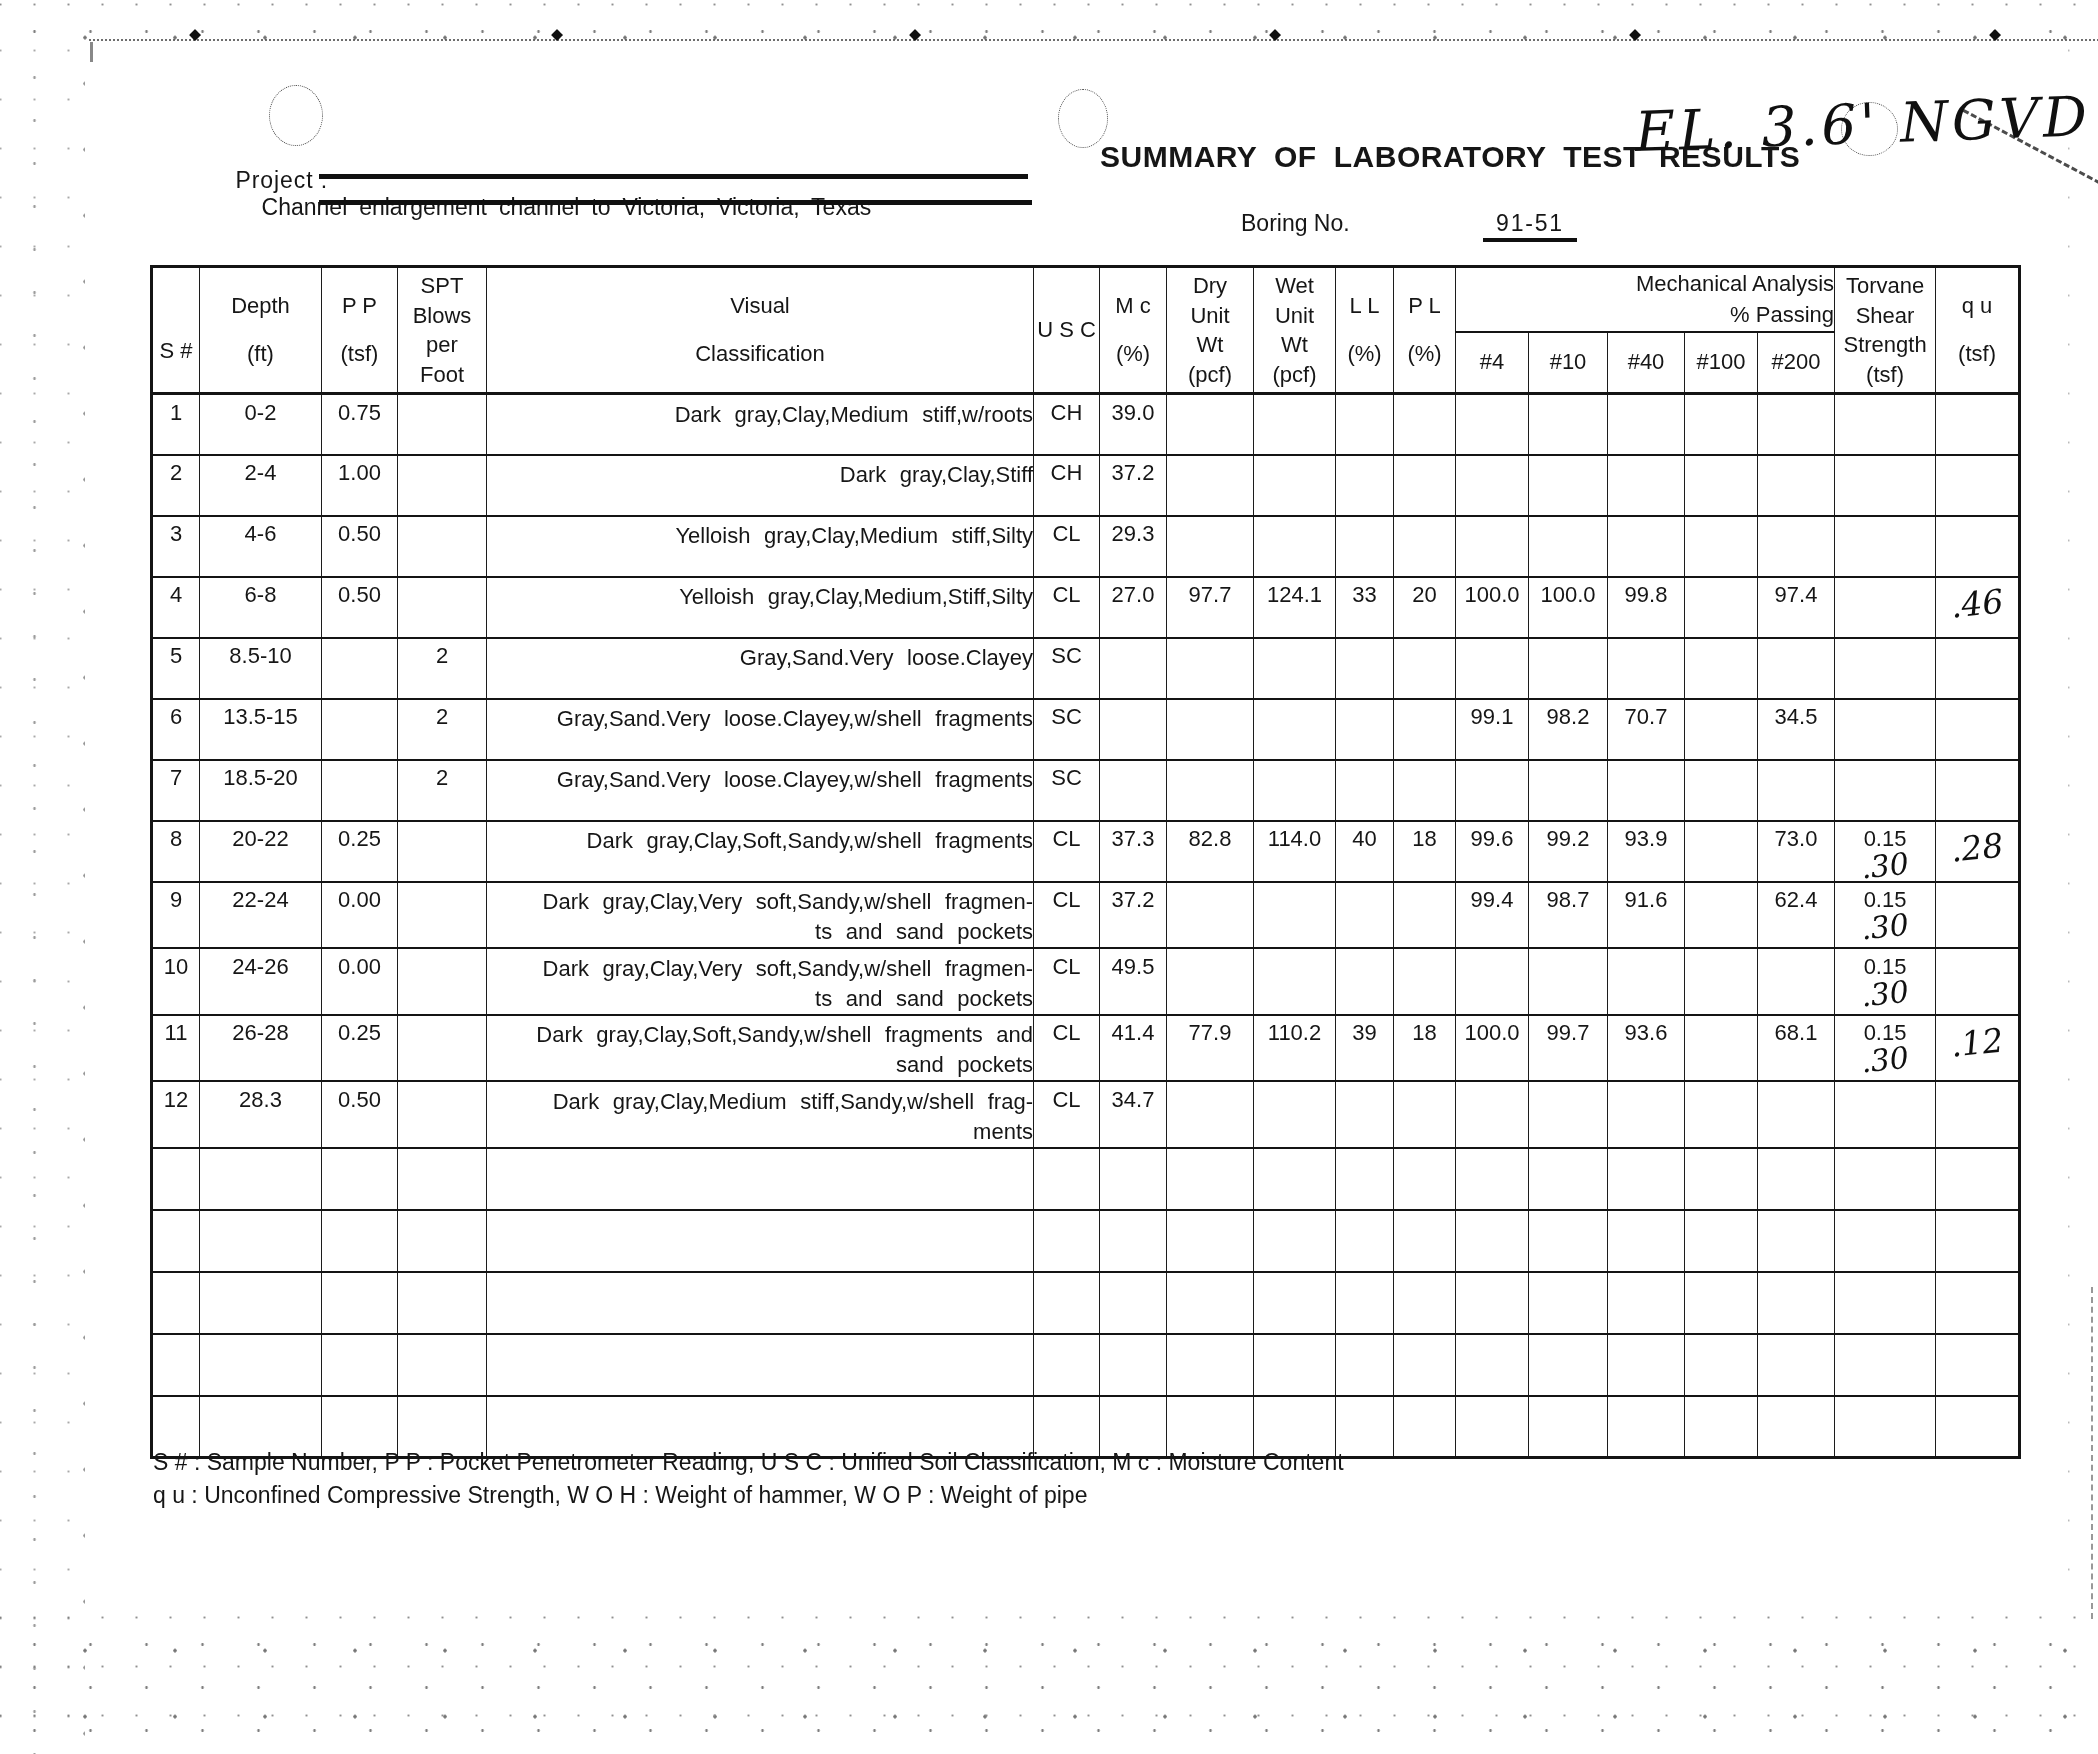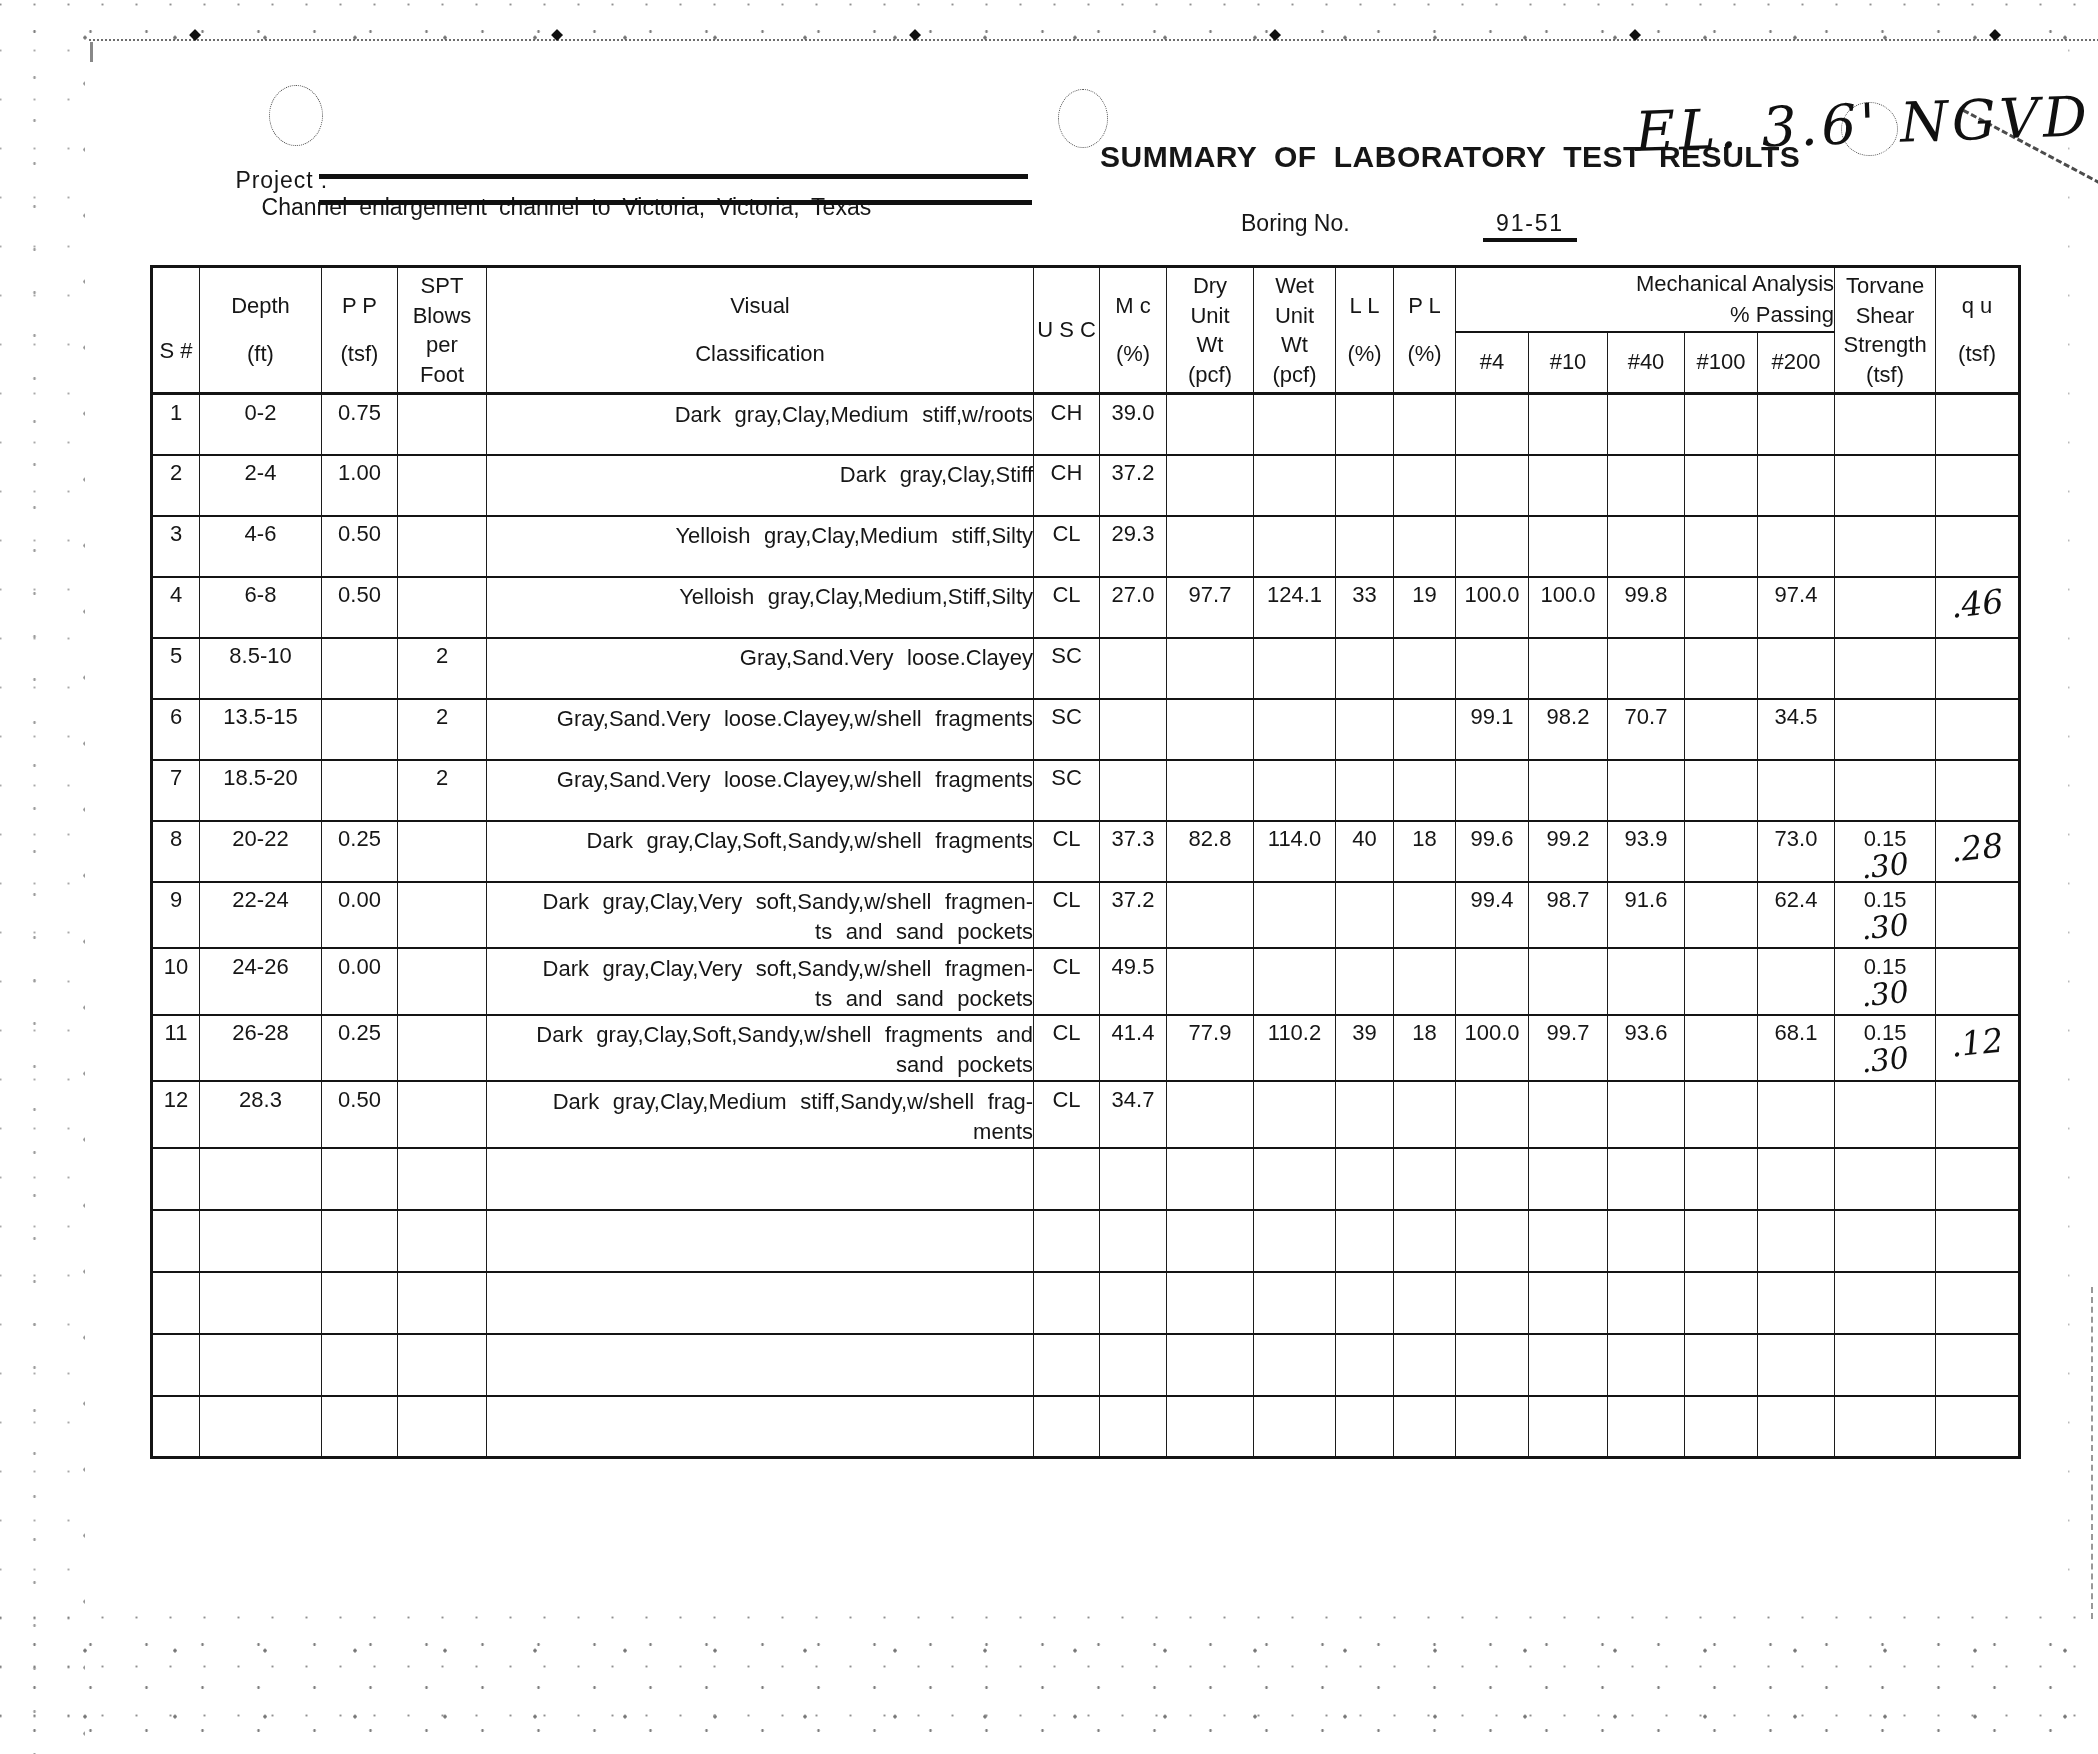--- a/index.html
+++ b/index.html
@@ -268,21 +268,21 @@
           <td>0.50</td>
           <td></td>
           <td class="c-visual">
             <div>Yelloish gray,Clay,Medium,Stiff,Silty</div>
           </td>
           <td>CL</td>
           <td>27.0</td>
           <td>97.7</td>
           <td>124.1</td>
           <td>33</td>
-          <td>19</td>
+          <td>20</td>
           <td>100.0</td>
           <td>100.0</td>
           <td>99.8</td>
           <td></td>
           <td>97.4</td>
           <td></td>
           <td>
             <div class="hw hw-cell hw-qu">.46</div>
           </td>
         </tr>
@@ -578,15 +578,19 @@
           <td></td>
           <td></td>
           <td></td>
           <td></td>
           <td></td>
           <td></td>
         </tr>
       </tbody>
   </table>
 
+  <div class="footnotes">
+    <div>S # : Sample Number, P P : Pocket Penetrometer Reading, U S C : Unified Soil Classification, M c : Moisture Content</div>
+    <div>q u : Unconfined Compressive Strength, W O H : Weight of hammer, W O P : Weight of pipe</div>
+  </div>
 
 </div>
 
 
 </body></html>

